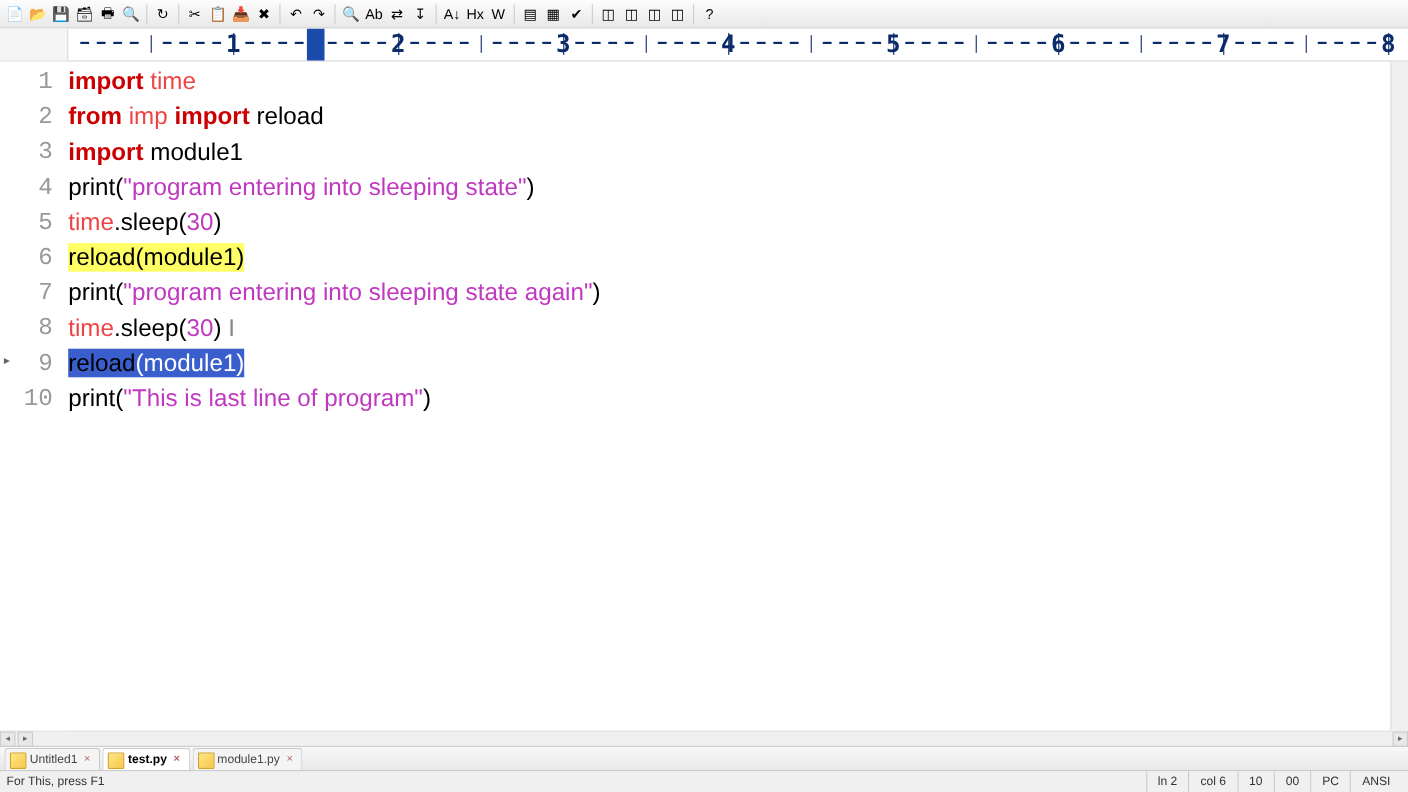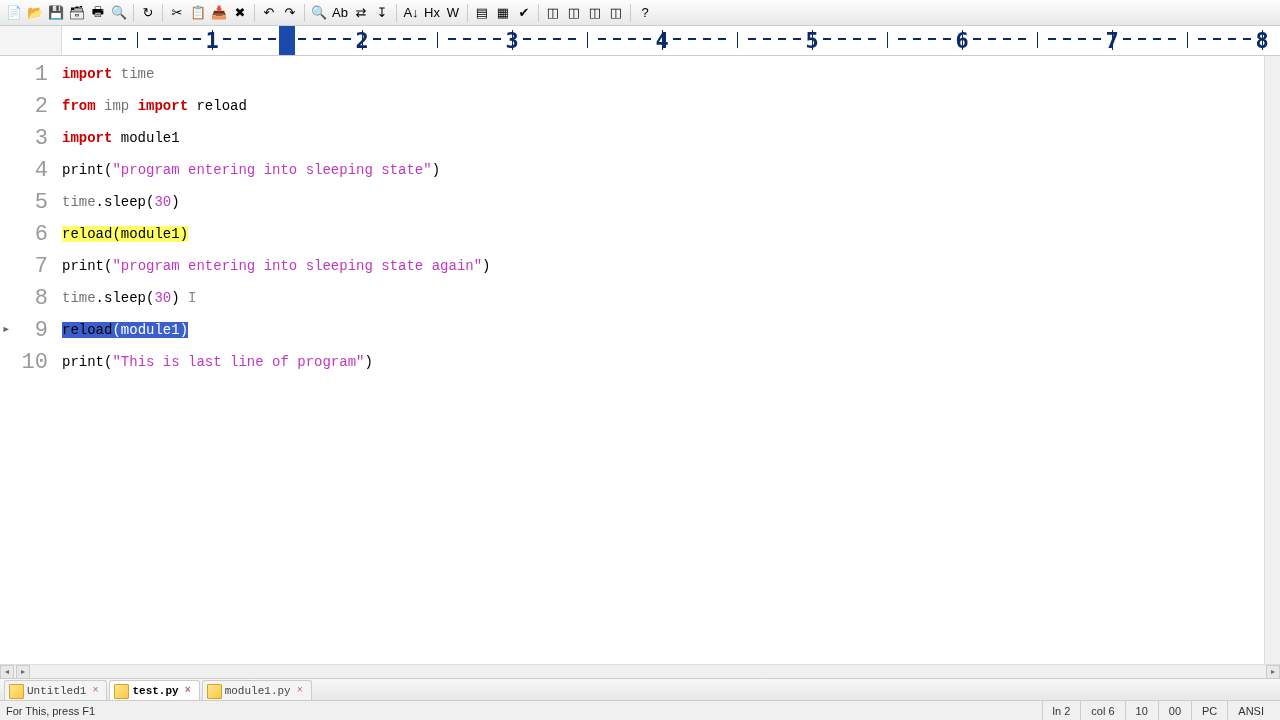--- a/index.html
+++ b/index.html
@@ -93,28 +93,28 @@
   position: relative;
 }
 .gline.active::before {
   content: "▸";
   position: absolute; left: 2px; top: 6px;
   color: #666; font-size: 14px;
 }
 .code {
   flex: 1;
   padding-top: 2px;
-  font-family: Liberation Mono, monospace;
-  font-size: 14px;
+  font-family: Liberation Sans, sans-serif;
+  font-size: 22px;
   white-space: pre;
   position: relative;
 }
 .cline { height: 32px; display: flex; align-items: center; }
 .kw { color: #cc0000; font-weight: bold; }
-.mod { color: #737373; }
+.mod { color: #ef4444; }
 .id { color: #000; }
 .fn { color: #000; }
 .str { color: #c038c0; }
 .num { color: #c038c0; }
 .pn { color: #000; }
 .hl-yellow { background: #ffff66; }
 .hl-sel { background: #3a5fcd; color: #fff; }
 .hl-sel .kw, .hl-sel .id, .hl-sel .pn { color: #fff; }
 .hscroll {
   height: 14px; background: #f0f0f0;
@@ -141,21 +141,20 @@
   border: 1px solid #ccc;
   border-bottom: none;
   border-radius: 3px 3px 0 0;
   background: #f4f4f4;
   display: flex; align-items: center;
   gap: 6px;
   font-size: 11px;
   color: #444;
   position: relative;
   cursor: pointer;
-  font-family: Liberation Mono, monospace;
 }
 .ftab::before {
   content: "";
   position: absolute; left: 4px; top: 3px;
   width: 13px; height: 13px;
   background: linear-gradient(135deg,#ffe58a,#f7c948);
   border: 1px solid #cfa62a;
   border-radius: 1px;
 }
 .ftab.active {

